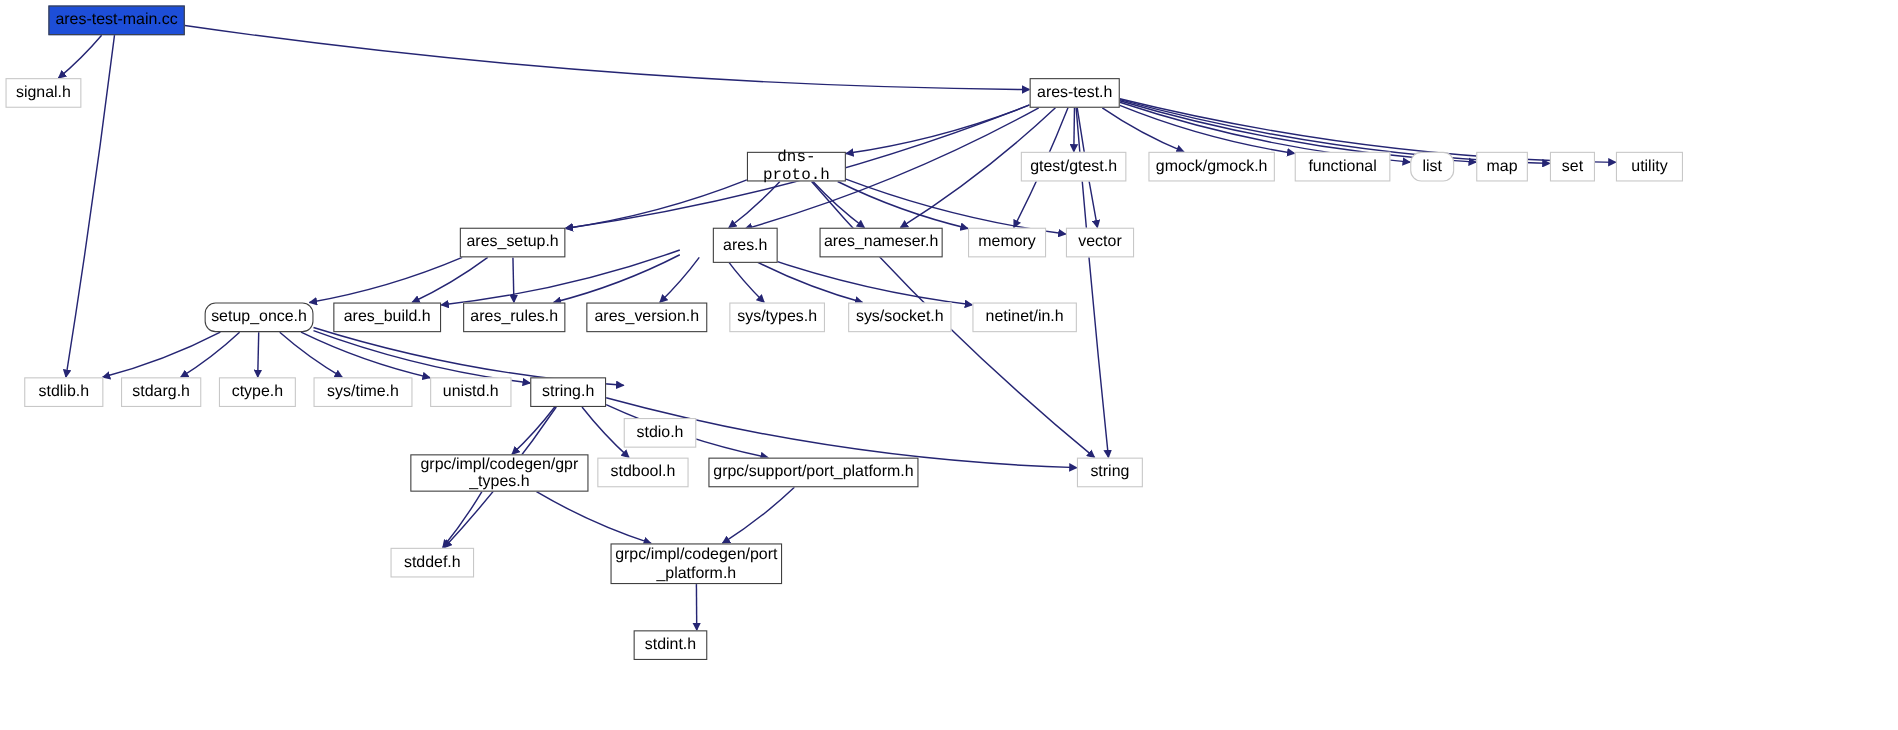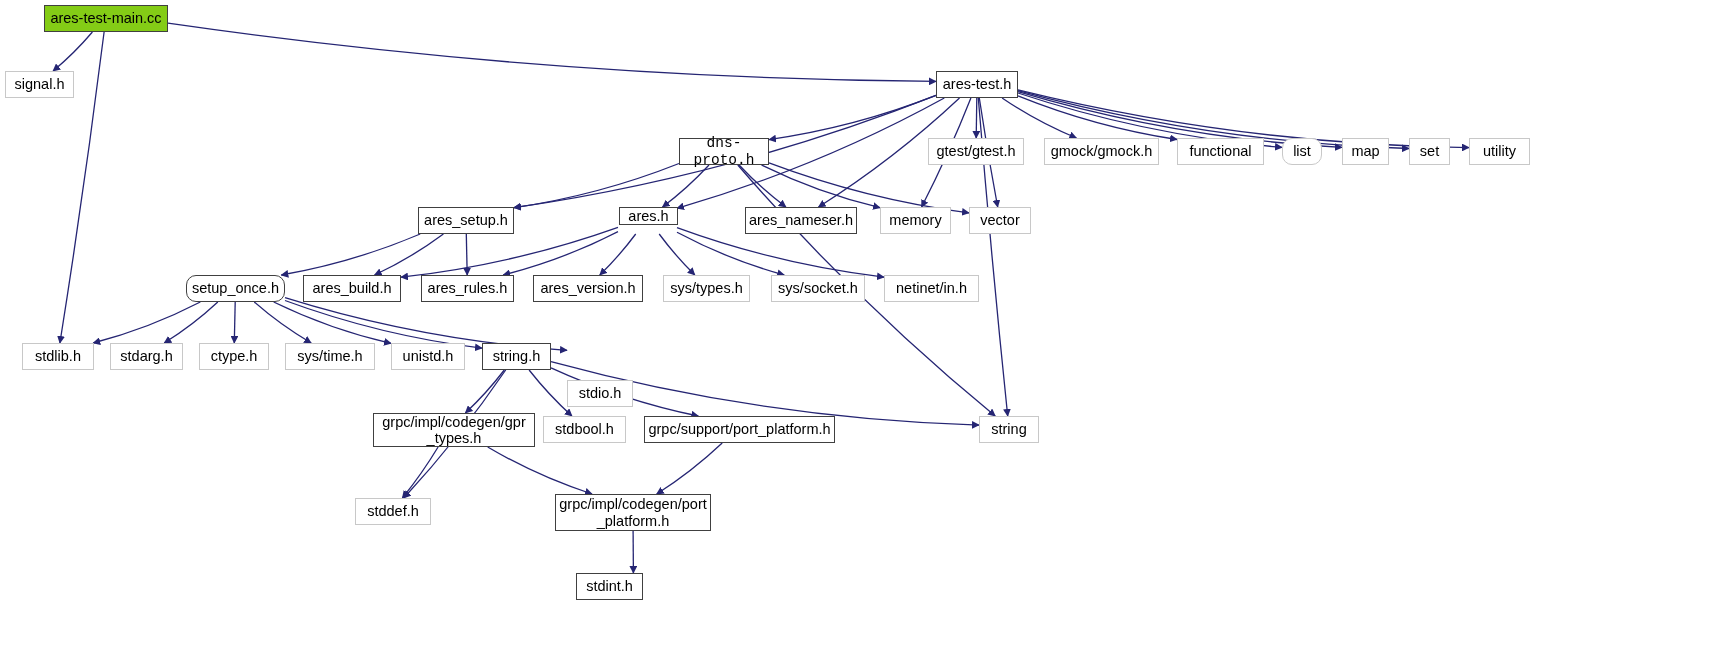--- a/index.html
+++ b/index.html
@@ -36,21 +36,21 @@
     color: #000000;
     background: #ffffff;
     border: 1px solid #c8c8c8;
     white-space: pre-line;
     z-index: 2;
   }
   .node.strong {
     border: 1.5px solid #404040;
   }
   .node.root {
-    background: #84cc16;
+    background: #1d4ed8;
     border: 1.5px solid #404040;
   }
 </style>
 </head>
 <body>
 
 <div id="graph">
   <svg id="edges" xmlns="http://www.w3.org/2000/svg">
       <defs>
         <marker id="arrow" viewBox="0 0 10 10" refX="9" refY="5" markerWidth="6" markerHeight="6" orient="auto-start-reverse" markerUnits="strokeWidth">
@@ -112,21 +112,21 @@
       <div class="node strong" style="left: 936px; top: 71px; width: 82px; height: 27px;">ares-test.h</div>
       <div class="node strong" style="left: 679px; top: 138px; width: 90px; height: 27px; font-family: Liberation Mono, monospace;">dns-proto.h</div>
       <div class="node " style="left: 928px; top: 138px; width: 96px; height: 27px;">gtest/gtest.h</div>
       <div class="node " style="left: 1044px; top: 138px; width: 115px; height: 27px;">gmock/gmock.h</div>
       <div class="node " style="left: 1177px; top: 138px; width: 87px; height: 27px;">functional</div>
       <div class="node " style="left: 1282px; top: 138px; width: 40px; height: 27px; border-radius: 10px;">list</div>
       <div class="node " style="left: 1342px; top: 138px; width: 47px; height: 27px;">map</div>
       <div class="node " style="left: 1409px; top: 138px; width: 41px; height: 27px;">set</div>
       <div class="node " style="left: 1469px; top: 138px; width: 61px; height: 27px;">utility</div>
       <div class="node strong" style="left: 418px; top: 207px; width: 96px; height: 27px;">ares_setup.h</div>
-      <div class="node strong" style="left: 619px; top: 207px; width: 59px; height: 18px;">ares.h</div>
+      <div class="node strong" style="left: 648px; top: 207px; width: 59px; height: 32px;">ares.h</div>
       <div class="node strong" style="left: 745px; top: 207px; width: 112px; height: 27px;">ares_nameser.h</div>
       <div class="node " style="left: 880px; top: 207px; width: 71px; height: 27px;">memory</div>
       <div class="node " style="left: 969px; top: 207px; width: 62px; height: 27px;">vector</div>
       <div class="node strong" style="left: 186px; top: 275px; width: 99px; height: 27px; border-radius: 10px;">setup_once.h</div>
       <div class="node strong" style="left: 303px; top: 275px; width: 98px; height: 27px;">ares_build.h</div>
       <div class="node strong" style="left: 421px; top: 275px; width: 93px; height: 27px;">ares_rules.h</div>
       <div class="node strong" style="left: 533px; top: 275px; width: 110px; height: 27px;">ares_version.h</div>
       <div class="node " style="left: 663px; top: 275px; width: 87px; height: 27px;">sys/types.h</div>
       <div class="node " style="left: 771px; top: 275px; width: 94px; height: 27px;">sys/socket.h</div>
       <div class="node " style="left: 884px; top: 275px; width: 95px; height: 27px;">netinet/in.h</div>

